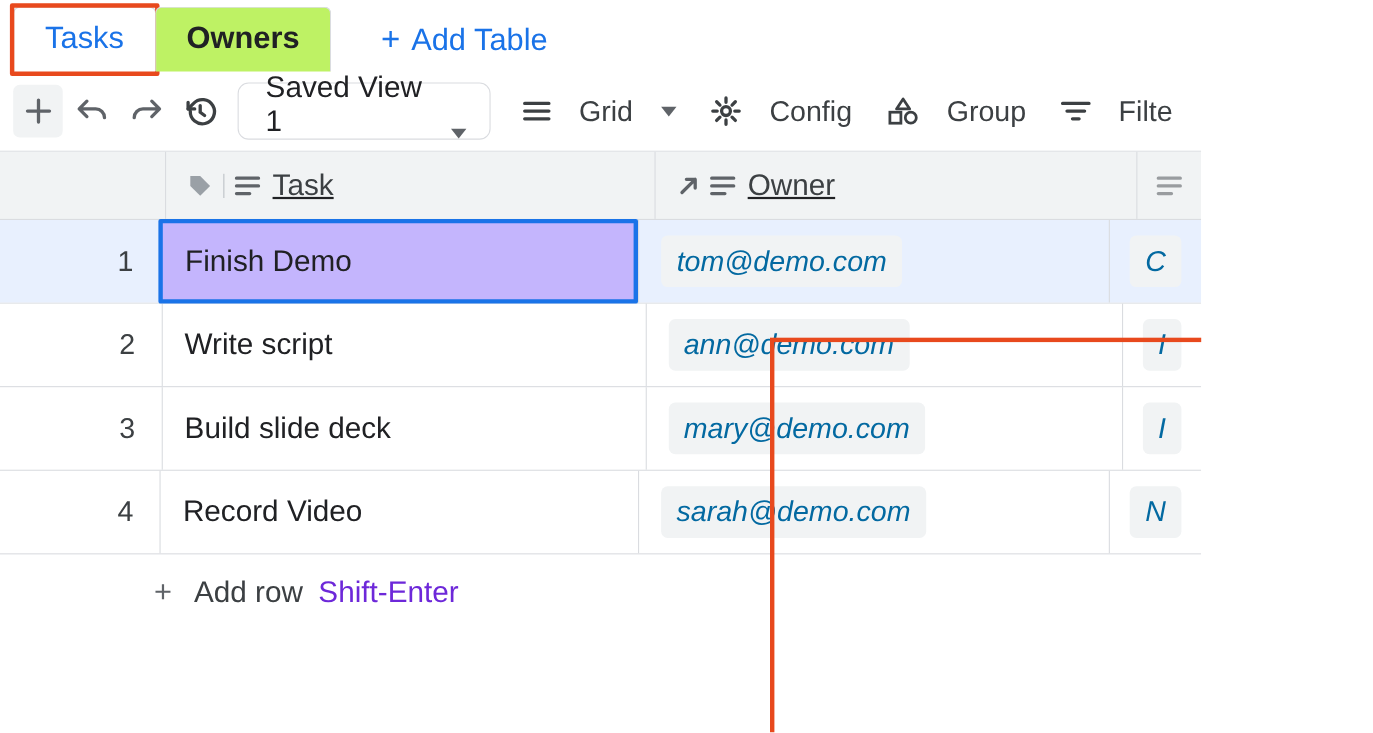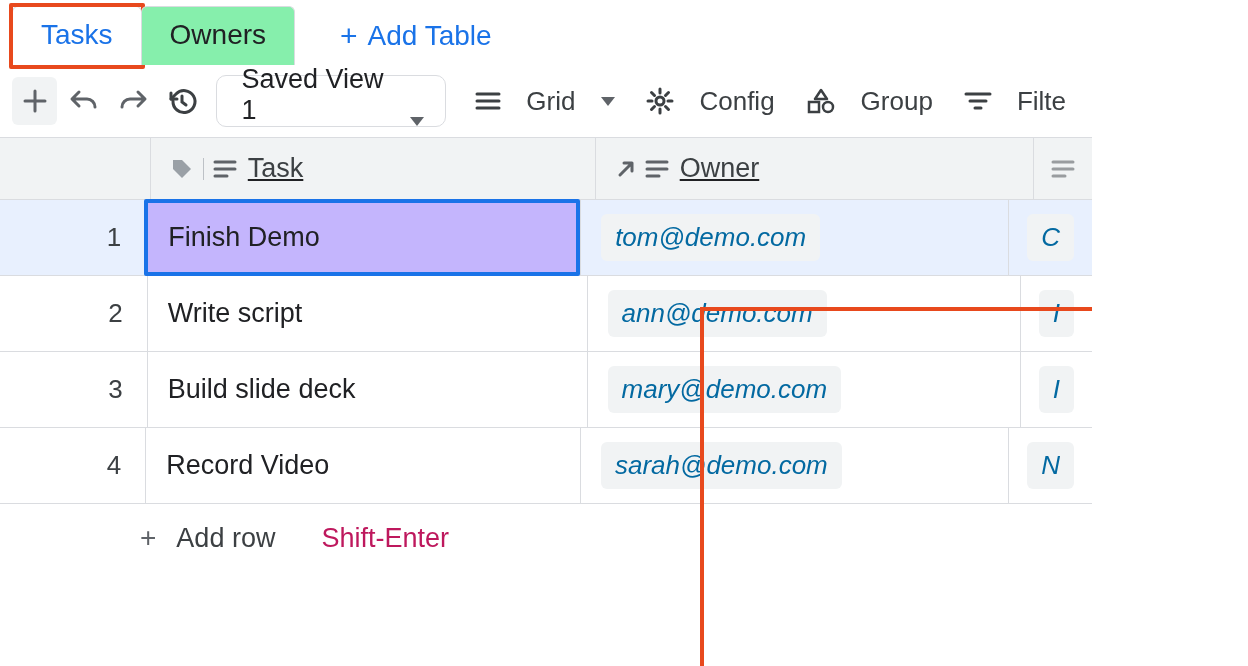--- a/index.html
+++ b/index.html
@@ -3,22 +3,22 @@
 <meta charset="utf-8">
 <style>
   * { box-sizing: border-box; }
   html, body { margin: 0; padding: 0; font-family: Arial, Helvetica, sans-serif; font-size: 16px; color: #202124; background: #fff; }
   .canvas { width: 1092px; height: 666px; position: relative; overflow: hidden; background:#fff;}
 
   
   .tabs-bar { display: flex; align-items: center; padding: 6px 12px 0 12px; gap: 0; }
   .tab {
     display: inline-flex; align-items: center; justify-content:center;
-    padding: 12px 28px 14px 28px; font-size: 28px; font-weight:400; border: 1px solid #dadce0; border-bottom:none;
-    background:#86efac; cursor:pointer; border-top-left-radius:6px; border-top-right-radius:6px;
+    padding: 12px 28px 14px 28px; font-size: 28px; font-weight:700; border: 1px solid #dadce0; border-bottom:none;
+    background:#bef264; cursor:pointer; border-top-left-radius:6px; border-top-right-radius:6px;
     position:relative; margin-right:-1px;
   }
   .tab.active { background:#fff; color:#1a73e8; font-weight:500;}
   .tab.active .tab-label{color:#1a73e8;}
   .tab-highlight-outline { position:absolute; inset:-4px; border:4px solid #e8491d; border-radius:2px; pointer-events:none;}
   .add-table-btn {
     display:inline-flex; align-items:center; gap:10px; padding:10px 18px; margin-left:28px;
     font-size:28px; color:#1a73e8; cursor:pointer; border-radius:6px; font-weight:500;
   }
   .add-table-btn .plus { font-size:30px; line-height:1; }
@@ -54,21 +54,21 @@
   .chip {
     background:#f1f3f4; border-radius:6px; padding:8px 14px; font-size:26px; color:#0369a1;font-style:italic;
   }
   .hdr-icons { display:inline-flex; align-items:center; gap:10px; margin-right:12px;}
   .row-selected-bg { position:absolute; left:0; right:0; top:0; bottom:0; background:#e8f0fe; z-index:0;}
   .row-content { position:relative; z-index:1; display:flex; width:100%; height:100%;}
   .cell-selected .col-task {
     border:4px solid #1a73e8; border-radius:2px; margin:-1px 0 -1px -1px; background:#c4b5fd;
   }
   .add-row { display:flex; align-items:center; padding:18px 0 18px 174px; font-size:27px; color:#3c4043; gap:14px;}
-  .add-row .hint { color:#be185d;margin-left:32px;}
+  .add-row .hint { color:#6d28d9;}
   .add-row .plus-small { font-size:28px; margin-left:-34px; margin-right:6px; color:#5f6368;}
 
   
   .owner-highlight {
     position:absolute; border:4px solid #e8491d; pointer-events:none; z-index:5;
     left:700px; top:170px; width:410px; height:400px;
   }
 
   svg { overflow:visible;}
 </style>

